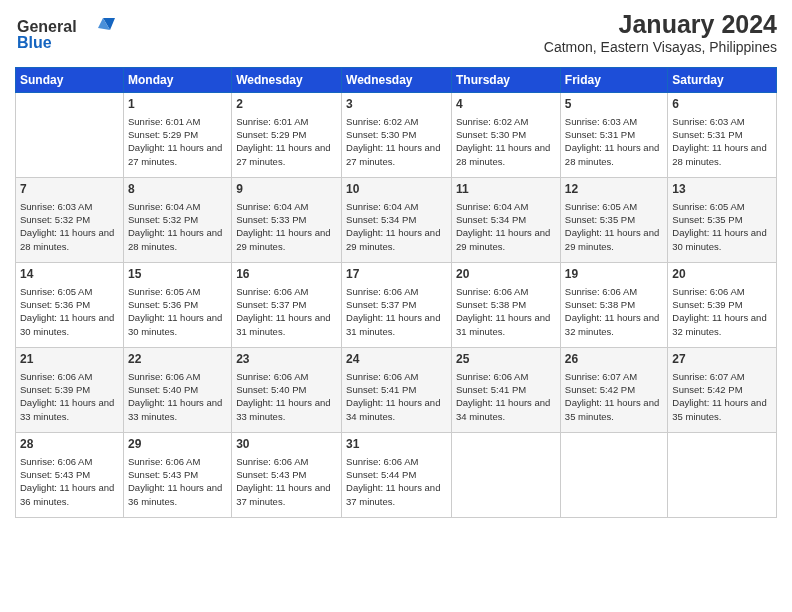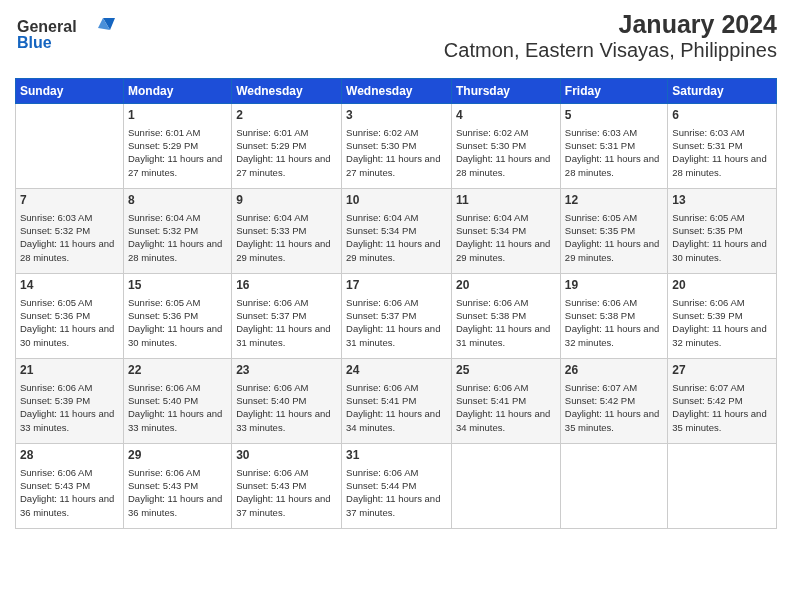--- a/index.html
+++ b/index.html
@@ -12,36 +12,36 @@
     }
     .page {
       width: 792px;
       height: 612px;
       padding: 10px 15px;
     }
     .header {
       display: flex;
       justify-content: space-between;
       align-items: flex-start;
-      margin-bottom: 16px;
+      margin-bottom: 8px;
     }
     .logo {
       display: flex;
       align-items: center;
     }
     .title-block {
       text-align: right;
     }
     .calendar-title {
       font-size: 25px;
       font-weight: bold;
       color: #333;
     }
     .calendar-subtitle {
-      font-size: 20px;
+      font-size: 14px;
       color: #333;
     }
     table {
       width: 100%;
       border-collapse: collapse;
       font-size: 10px;
     }
     thead tr th {
       background-color: #1d4ed8;
       color: #fff;

